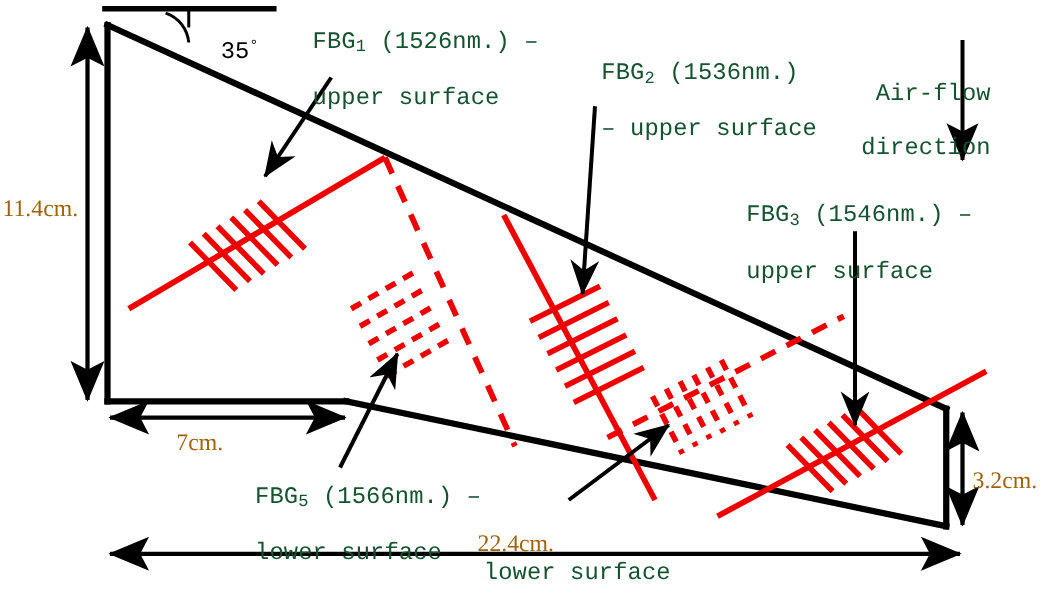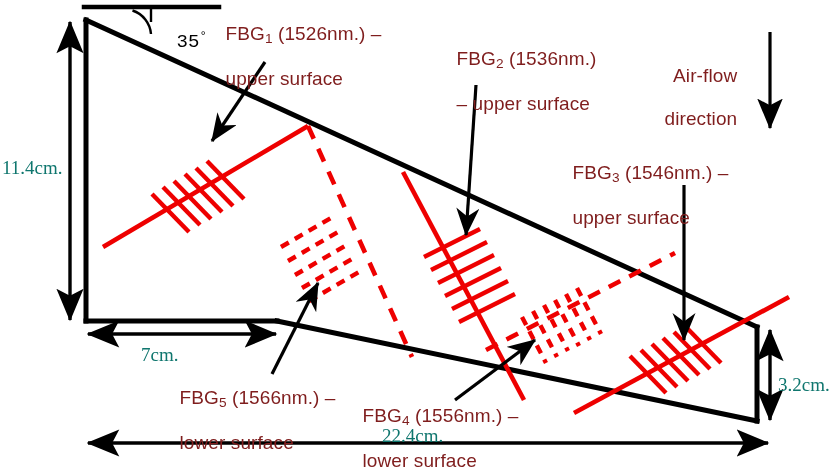--- a/index.html
+++ b/index.html
@@ -26,36 +26,36 @@
   svg#diagram-svg {
     position: absolute;
     left: 0;
     top: 0;
     width: 834px;
     height: 471px;
     display: block;
   }
   .lbl {
     position: absolute;
-    font-family: Liberation Sans, sans-serif;
+    font-family: Liberation Mono, monospace;
     font-size: 19px;
     line-height: 1.12;
-    color: #7f1d1d;
+    color: #14532d;
     white-space: pre;
     letter-spacing: 0.1px;
   }
   .lbl sub {
     font-size: 0.72em;
     vertical-align: -0.22em;
   }
   .dim {
     position: absolute;
     font-family: "Liberation Serif", "DejaVu Serif", serif;
     font-size: 19px;
-    color: #0f766e;
+    color: #a16207;
     white-space: pre;
   }
   .angle-lbl {
     position: absolute;
     font-family: Liberation Mono, monospace;
     font-size: 19px;
     color: #000000;
     white-space: pre;
   }
   .angle-lbl sup {
@@ -191,21 +191,21 @@
     <span>FBG<sub>2</sub><span> (1536nm.)</span></span><br>
     <span>– upper surface</span>
   </div>
 
   <div class="lbl" style="left:551px; top:141px;">
     <span>FBG<sub>3</sub><span> (1546nm.) –</span></span><br>
     <span>upper surface</span>
   </div>
 
   <div class="lbl" style="left:341px; top:384px;">
-    <span>FBG<sub>4</sub><span> (1556nm.) –</span></span><br>
+    <br>
     <span>lower surface</span>
   </div>
 
   <div class="lbl" style="left:158px; top:366px;">
     <span>FBG<sub>5</sub><span> (1566nm.) –</span></span><br>
     <span>lower surface</span>
   </div>
 
   <div class="lbl" style="left:643px; top:44px; text-align:right;">
     <span>Air-flow</span><br>

